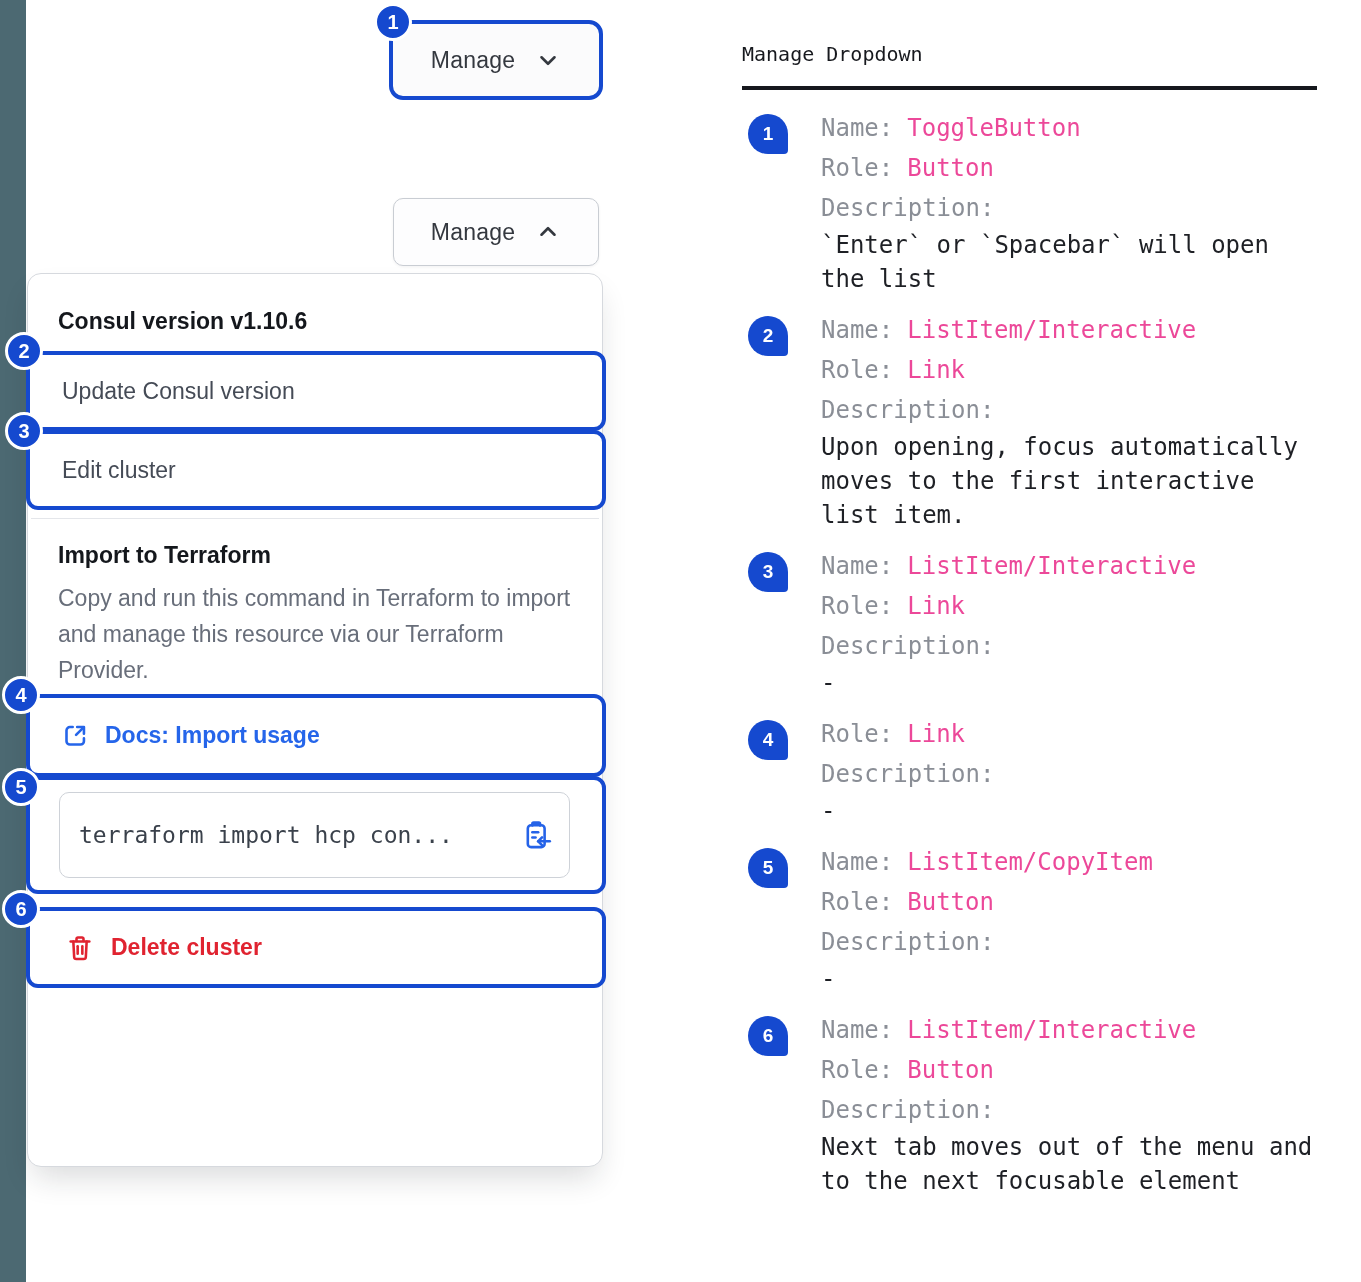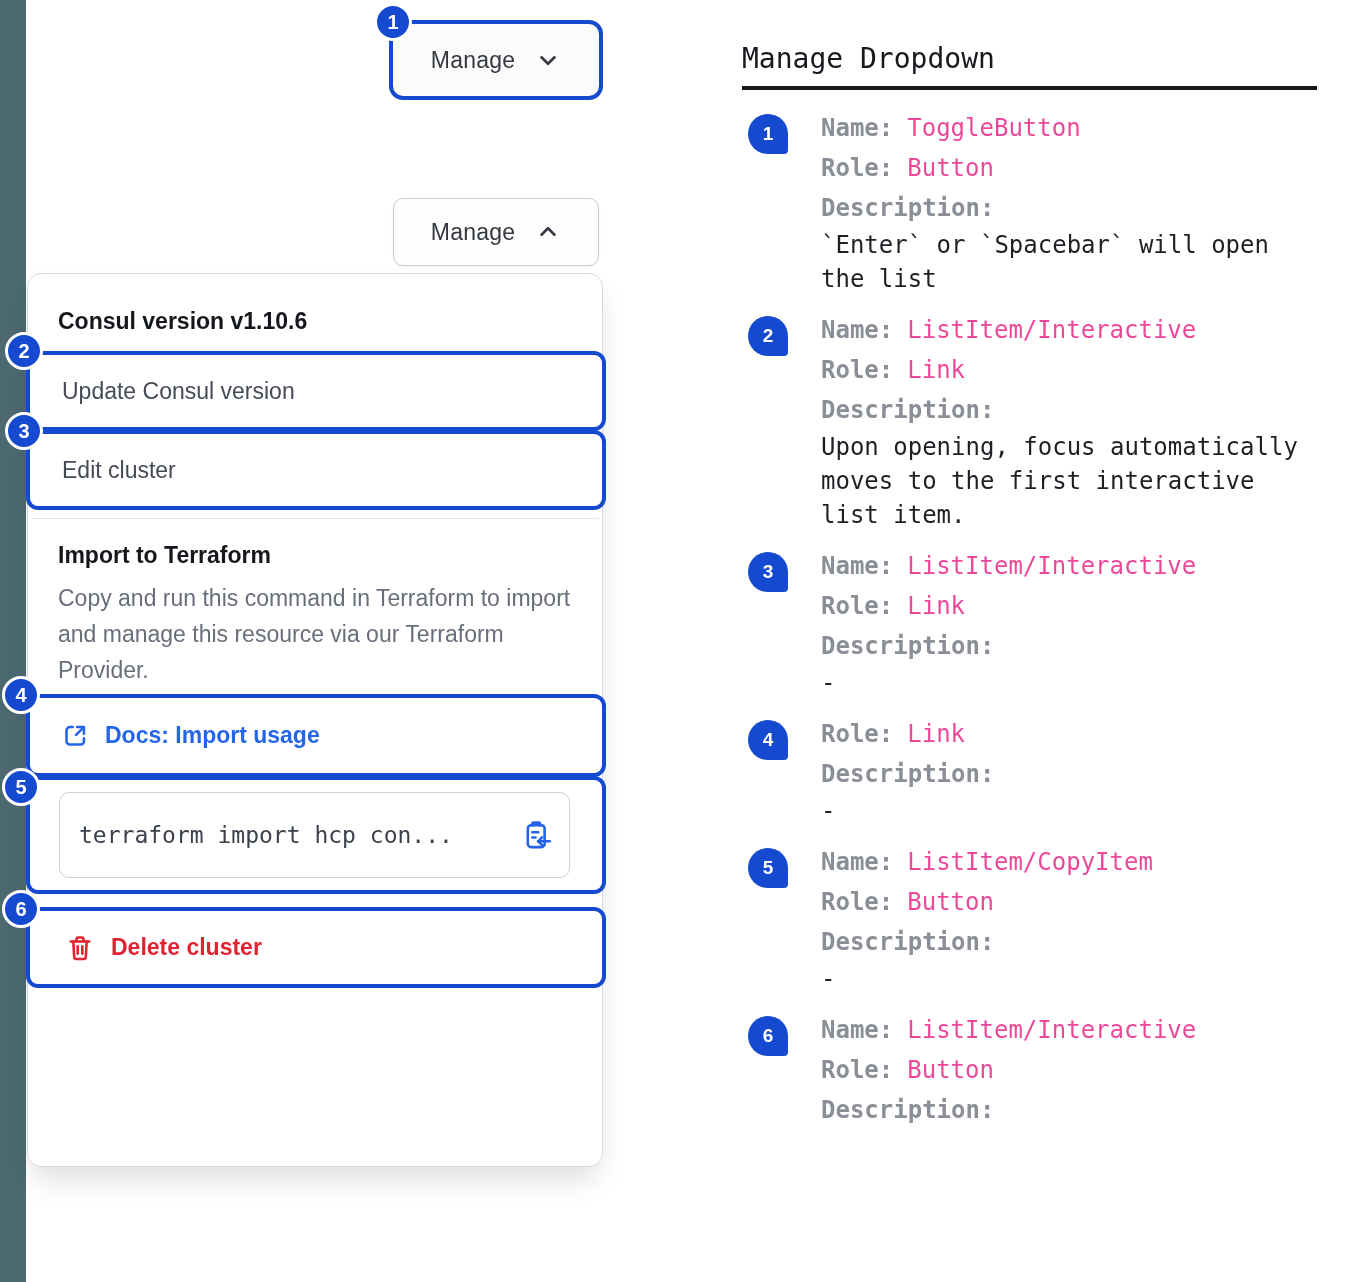--- a/index.html
+++ b/index.html
@@ -55,32 +55,32 @@
   .m1 { left:374px; top:3px; }
   .m2 { left:5px;  top:332px; }
   .m3 { left:5px;  top:412px; }
   .m4 { left:2px;  top:676px; }
   .m5 { left:2px;  top:768px; }
   .m6 { left:2px;  top:890px; }
 
   
   .legend { position:absolute; left:742px; top:0; width:585px;
     font-family:"DejaVu Sans Mono","Liberation Mono",monospace; }
-  .legend-title { position:absolute; top:42px; left:0; font-size:28px; font-weight:500; color:#17191e; }
+  .legend-title { position:absolute; top:42px; left:0; font-size:20px; font-weight:500; color:#17191e; }
   .legend-hr { position:absolute; top:86px; left:0; width:575px; height:4px; background:#16181d; }
   .legend-items { position:absolute; top:108px; left:0; width:585px; }
   .legend-item { display:flex; margin-bottom:14px; }
   .legend-badge { flex:0 0 40px; width:40px; height:40px; margin:6px 33px 0 6px;
     background:#1549cf; border-radius:20px 20px 4px 20px;
     display:flex; align-items:center; justify-content:center;
     color:#fff; font-size:19px; font-weight:700;
     font-family:"Liberation Sans","DejaVu Sans",sans-serif; }
   .legend-text { flex:1; }
   .lrow { font-size:24px; line-height:40px; white-space:nowrap; }
-  .lab { color:#8a8e96;font-weight:bold; }
+  .lab { color:#8a8e96; }
   .val { color:#ec4899; font-weight:500; margin-left:14px; }
   .lbody { font-size:24px; line-height:34px; color:#1e2025; max-width:500px; }
 
   svg { display:block; }
 </style>
 </head>
 <body>
 
 <div class="canvas">
 
@@ -227,18 +227,19 @@
           <div class="lbody">-</div>
         </div>
       </div>
 
       <div class="legend-item">
         <div class="legend-badge">6</div>
         <div class="legend-text">
           <div class="lrow"><span class="lab">Name:</span><span class="val">ListItem/Interactive</span></div>
           <div class="lrow"><span class="lab">Role:</span><span class="val">Button</span></div>
           <div class="lrow"><span class="lab">Description:</span></div>
+          <div class="lbody">Next tab moves out of the menu and to the next focusable element</div>
         </div>
       </div>
 
     </div>
   </div>
 </div>
 
 </body></html>

